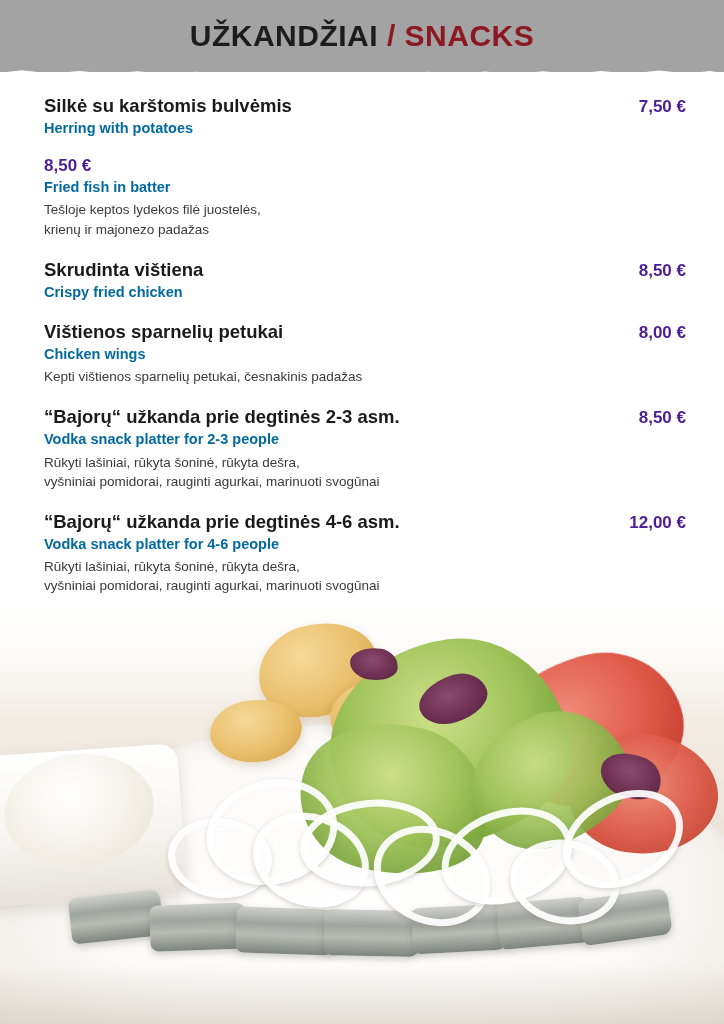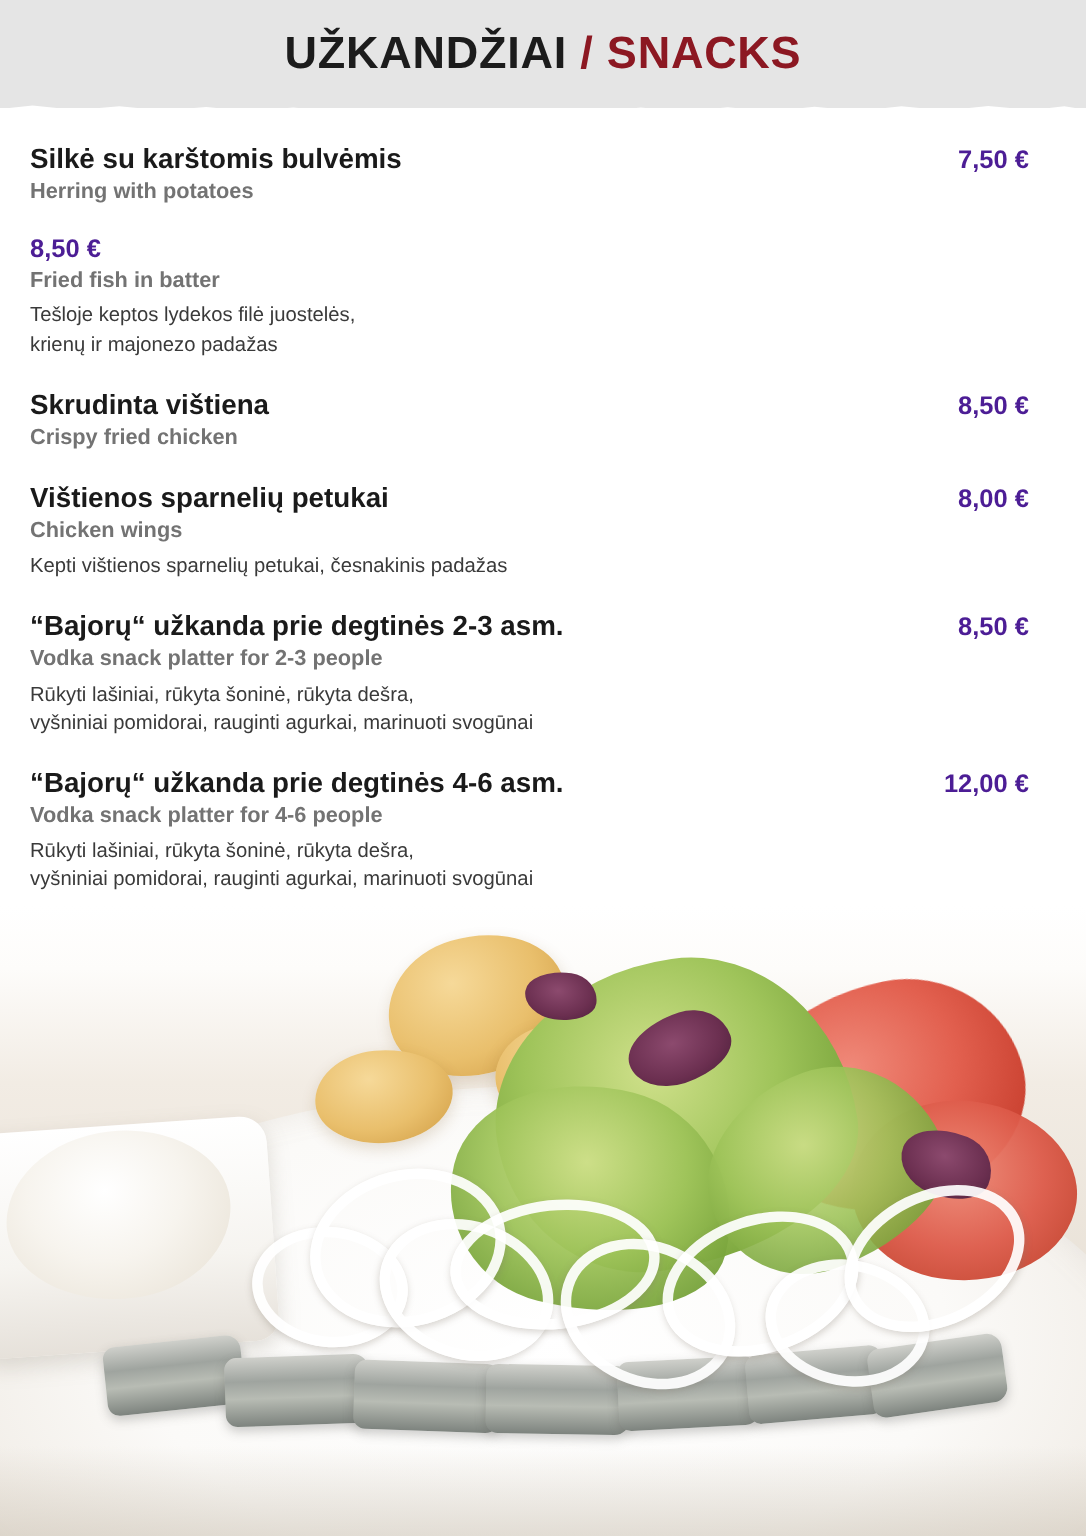--- a/index.html
+++ b/index.html
@@ -15,21 +15,21 @@
     width: 724px; height: 1024px;
     background: #ffffff;
     overflow: hidden;
   }
 
   
   .header {
     position: relative;
     width: 100%;
     height: 72px;
-    background: #e5e5e5;
+    background: #a3a3a3;
     display: flex;
     align-items: center;
     justify-content: center;
   }
   .header-title {
     font-size: 30px;
     font-weight: bold;
     letter-spacing: 0.5px;
     color: #1c1c1c;
     white-space: nowrap;
@@ -55,21 +55,21 @@
       27% 48%, 31% 68%, 35% 50%, 39% 70%, 43% 52%, 47% 72%, 51% 52%,
       55% 70%, 59% 48%, 63% 68%, 67% 46%, 71% 66%, 75% 44%, 79% 64%,
       83% 42%, 87% 62%, 91% 40%, 95% 60%, 98% 42%, 100% 58%,
       100% 100%, 0% 100%);
   }
 
   
   .menu {
     position: relative;
     z-index: 3;
-    padding: 22px 38px 0 20px;
+    padding: 22px 38px 0 44px;
   }
   .menu-item {
     margin-bottom: 19px;
   }
   .item-head {
     display: flex;
     align-items: baseline;
     justify-content: space-between;
     gap: 16px;
   }
@@ -81,21 +81,21 @@
   }
   .item-price {
     font-size: 17px;
     font-weight: bold;
     color: #4c1d95;
     white-space: nowrap;
   }
   .item-name-en {
     font-size: 14.5px;
     font-weight: bold;
-    color: #737373;
+    color: #0369a1;
     margin-top: 2px;
     line-height: 1.25;
   }
   .item-desc {
     font-size: 13.5px;
     color: #3a3a3a;
     margin-top: 4px;
     line-height: 1.42;
   }
 

